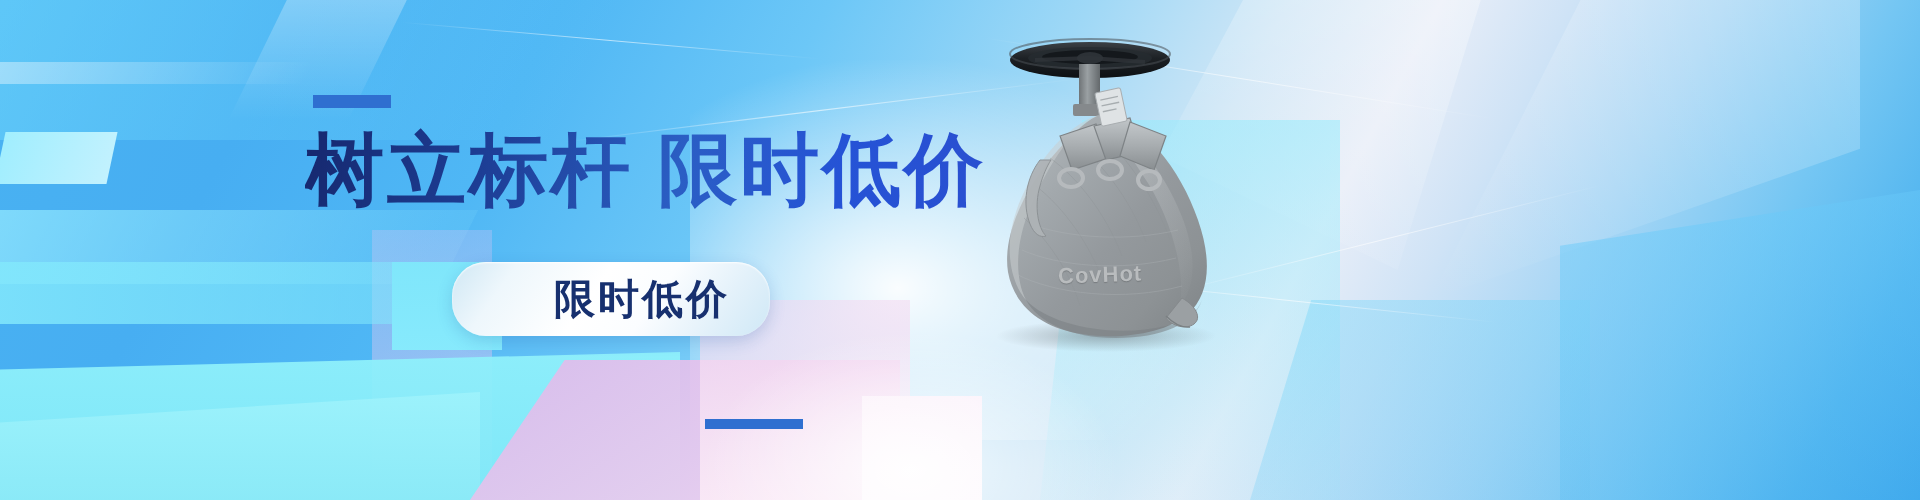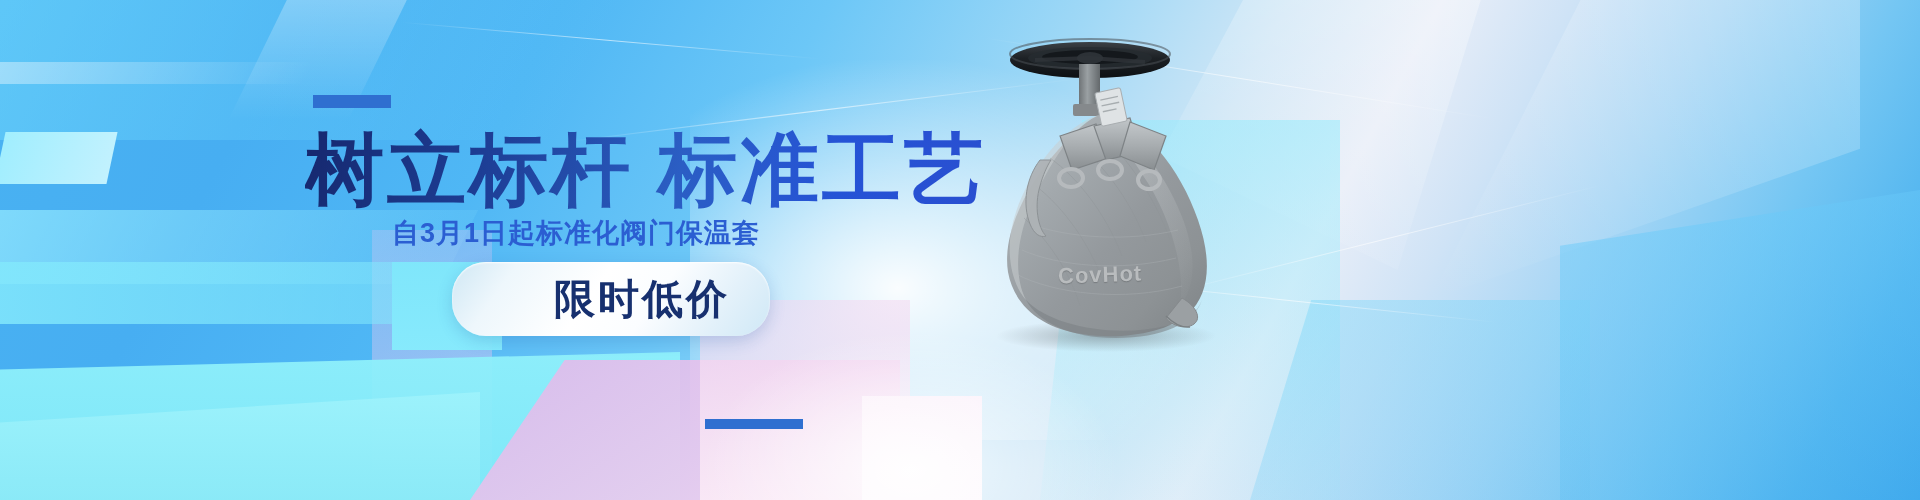--- a/index.html
+++ b/index.html
@@ -330,21 +330,20 @@
         <line x1="172" y1="92" x2="186" y2="92"></line>
       </g>
 
       <path d="M252 280 C266 288 272 300 264 306 C256 312 242 308 236 300 Z" fill="#9ba0a3" stroke="#85898c" stroke-width="1"></path>
       <path d="M236 298 C244 306 252 310 260 309" fill="none" stroke="#7b8083" stroke-width="1.4"></path>
     </svg>
   </div>
   <div class="brandmark">CovHot</div>
 
   <div class="topbar"></div>
-  <div class="headline">树立标杆 标准工艺</div>
-  <div class="subtitle">自3月1日起标准化阀门保温套</div>
+  <div class="headline">树立标杆 限时低价</div>
 
   <div class="cta">
     <span class="cta-label">限时低价</span>
   </div>
 
   <div class="underbar"></div>
 </div>
 
 </body></html>

